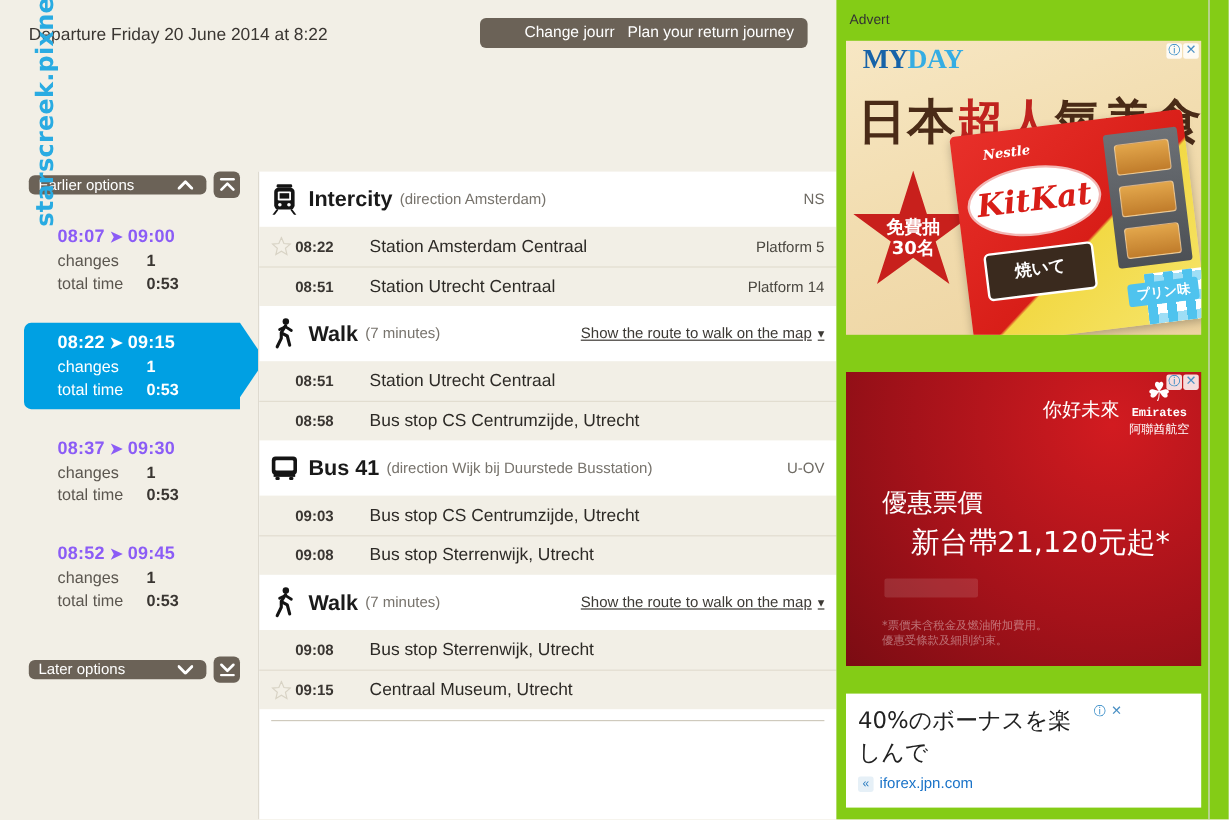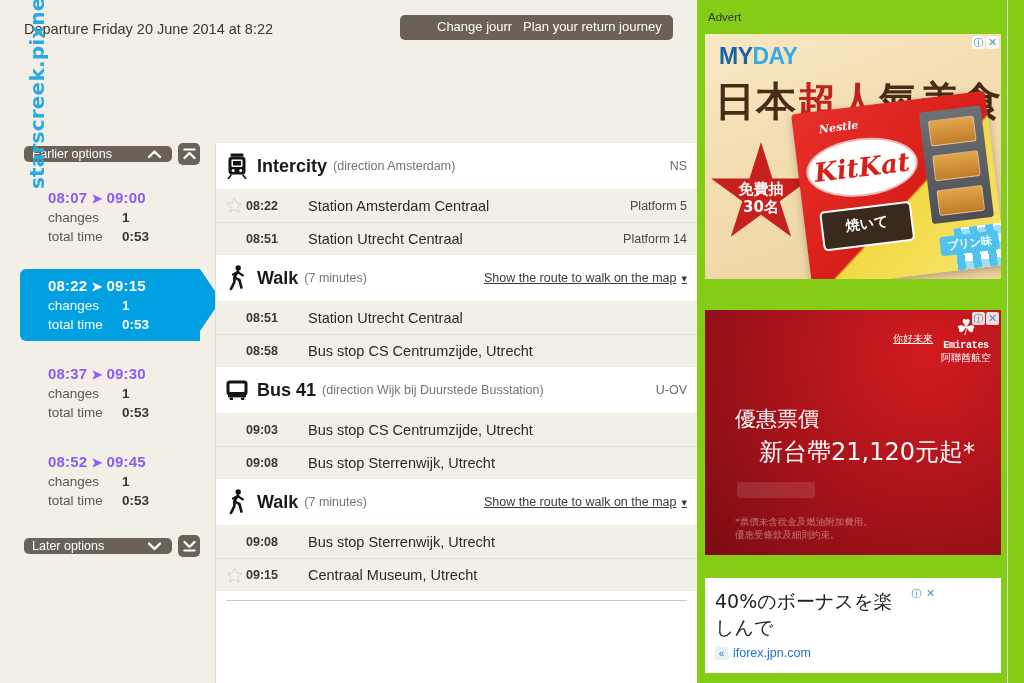--- a/index.html
+++ b/index.html
@@ -124,22 +124,22 @@
   .ad-badges .b {
     width: 13px; height: 13px; background: rgba(255,255,255,.85);
     color: #1f7ec0; font-size: 10px; line-height: 13px; text-align: center;
     border-radius: 2px; cursor: pointer;
   }
   .ad-badges .b.x { color: #4a90c4; font-size: 11px; }
 
   
   #ad1 { top: 34px; width: 296px; height: 245px;
     background: linear-gradient(160deg,#F7E7C4 0%,#F2DDB0 45%,#EDD3A0 100%); overflow: hidden; }
-  #ad1 .myday { position: absolute; left: 14px; top: 9px; font-size: 23px; font-weight: bold;
-    font-family: Liberation Sans, sans-serif; letter-spacing: -.5px; }
+  #ad1 .myday { position: absolute; left: 14px; top: 3px; font-size: 23px; font-weight: bold;
+    font-family: Liberation Serif, serif; letter-spacing: -.5px; }
   #ad1 .myday .my { color: #1763A8; }
   #ad1 .myday .day { color: #35ADE3; }
   #ad1 .cjk-head {
     position: absolute; left: 10px; top: 40px; font-size: 40px; font-weight: bold;
     font-family: "DejaVu Sans", sans-serif; letter-spacing: 1px; white-space: nowrap;
   }
   #ad1 .cjk-head .b1 { color: #4a2b17; }
   #ad1 .cjk-head .b2 { color: #C0231E; }
   #ad1 .cjk-head .b3 { color: #4a2b17; }
   #ad1 .star-burst {
@@ -198,23 +198,22 @@
     background: radial-gradient(circle at 75% 18%,#D21B20 0%,#A5121A 55%,#7B0C13 100%);
     overflow: hidden; }
   #ad2 .logo-box {
     position: absolute; right: 8px; top: 6px; width: 54px; text-align: center;
     color: #fff; font-family: "DejaVu Serif", serif;
   }
   #ad2 .logo-box .glyph { font-size: 22px; line-height: 24px; }
   #ad2 .logo-box .en { font-size: 10px; font-weight: bold; letter-spacing: -.3px; font-family: Liberation Mono, monospace; }
   #ad2 .logo-box .cn { font-size: 10px; font-family: "DejaVu Sans", sans-serif; }
   #ad2 .tagline {
-    position: absolute; right: 68px; top: 22px; color: #fff; font-size: 10px;
+    position: absolute; right: 68px; top: 22px; color: #fff; font-size: 16px;
     font-family: "DejaVu Sans", sans-serif;
-    text-decoration: underline;
   }
   #ad2 .h1 {
     position: absolute; left: 30px; top: 95px; color: #fff; font-size: 21px;
     font-family: "DejaVu Sans", sans-serif;
   }
   #ad2 .h2 {
     position: absolute; left: 54px; top: 126px; color: #fff; font-size: 24px;
     font-family: "DejaVu Sans", sans-serif;
   }
   #ad2 .cta {
@@ -315,21 +314,21 @@
             <span class="k">changes</span>
             <span class="v">1</span>
           </div>
           <div class="line">
             <span class="k">total time</span>
             <span class="v">0:53</span>
           </div>
         </div>
       </div>
 
-    <div class="opt-ctrl-row" style="margin-top:18px">
+    <div class="opt-ctrl-row" style="margin-top:30px">
       <div class="dropdown">
         <span class="lbl">Later options</span>
         <span class="chev">
           <svg width="13" height="8" viewBox="0 0 13 8">
               <path d="M1 1.5 L6.5 7 L12 1.5" stroke="#fff" stroke-width="2.4" fill="none" stroke-linecap="round" stroke-linejoin="round"></path>
             </svg>
         </span>
       </div>
       <div class="sq-btn">
         <svg width="13" height="12" viewBox="0 0 13 12">

